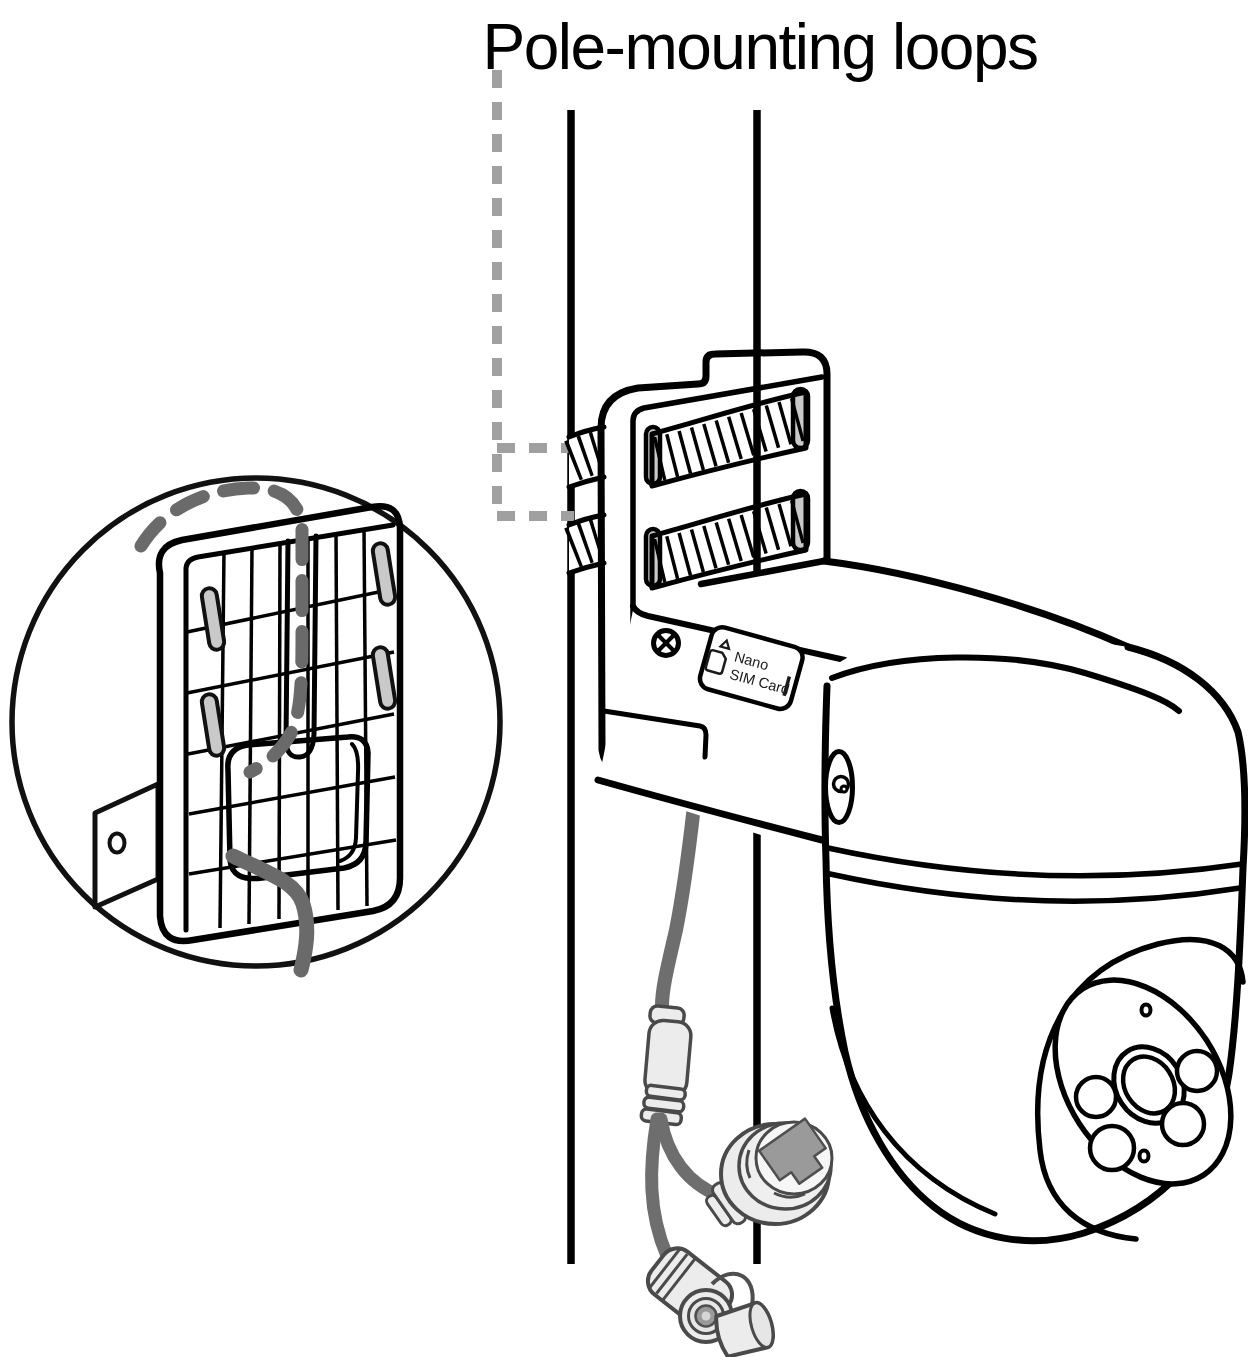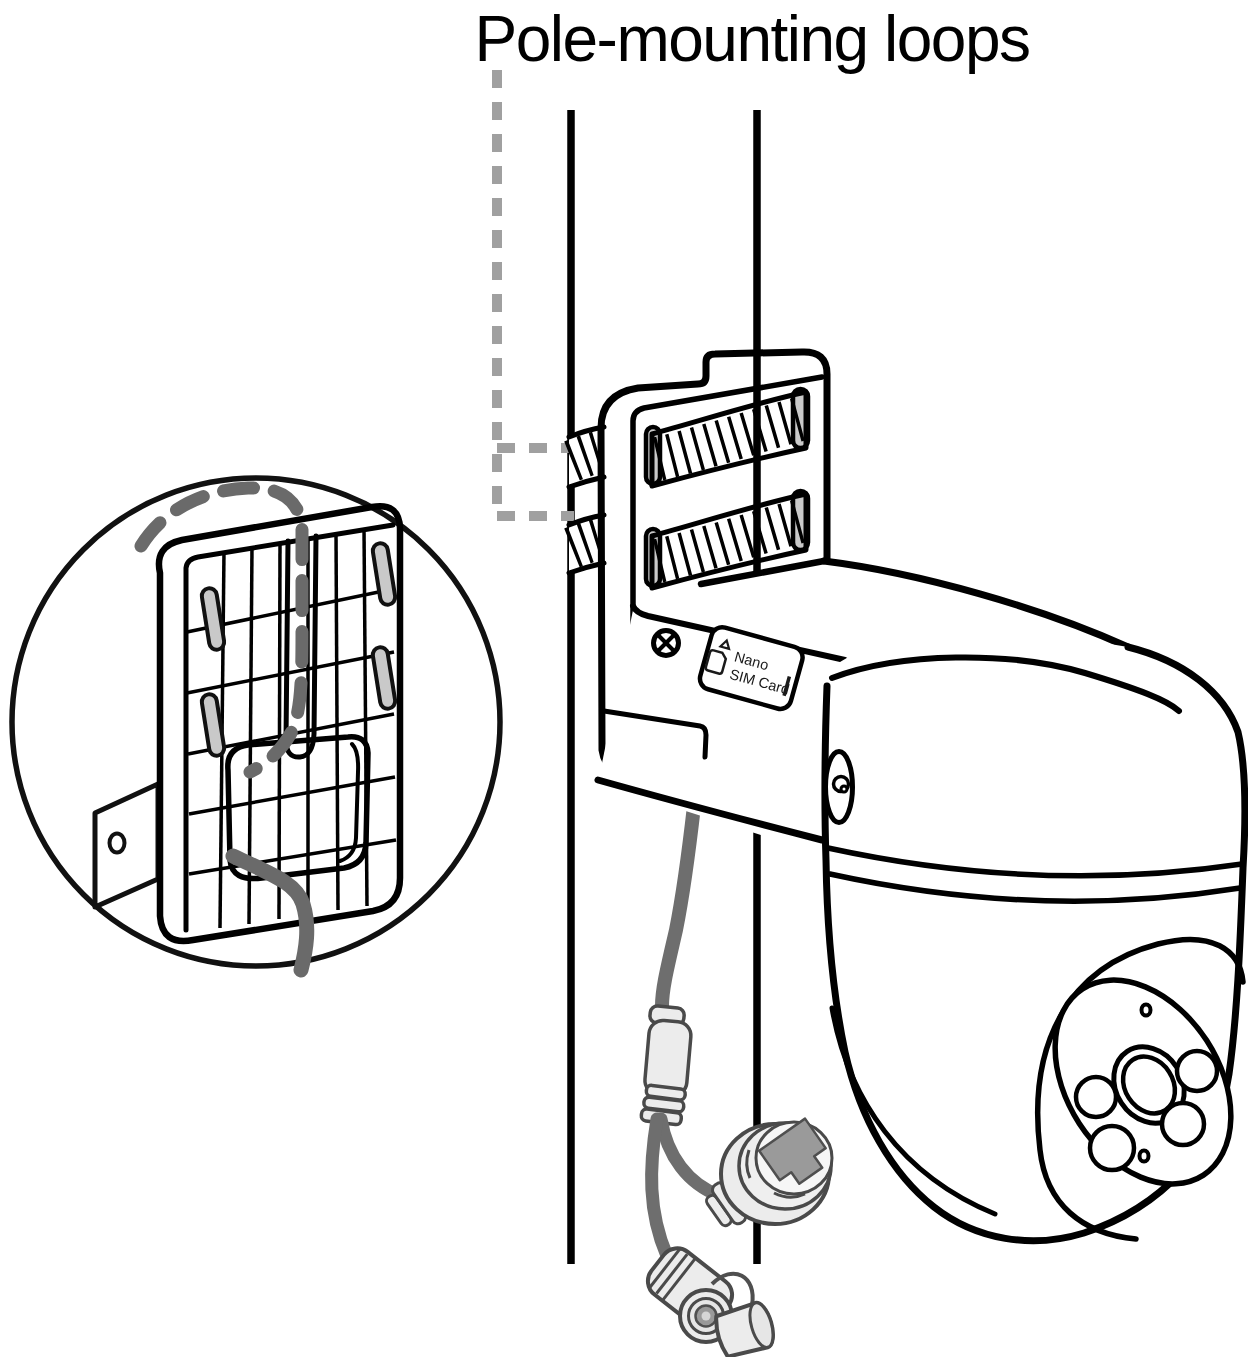--- a/index.html
+++ b/index.html
@@ -1,19 +1,19 @@
 <!DOCTYPE html>
 <html><head>
 <meta charset="utf-8">
 <style>
   html,body{margin:0;padding:0;background:#ffffff;}
   .stage{position:relative;width:1248px;height:1357px;background:#fff;overflow:hidden;
          font-family:"Liberation Sans",sans-serif;}
   .title{position:absolute;left:752px;top:2px;transform:translateX(-50%);
-         margin:0;font-size:64px;font-weight:400;letter-spacing:-1.5px;color:#000;
+         margin:8px;font-size:64px;font-weight:400;letter-spacing:-1.5px;color:#000;
          white-space:nowrap;font-family:"Liberation Sans",sans-serif;}
   svg{position:absolute;left:0;top:0;}
   svg *{vector-effect:none;}
   .ink{stroke:#000;fill:none;stroke-linecap:round;stroke-linejoin:round;}
   .hw{stroke:#4a4a4a;stroke-linejoin:round;}
   text{font-family:"Liberation Sans",sans-serif;}
 </style>
 </head>
 <body>
 

